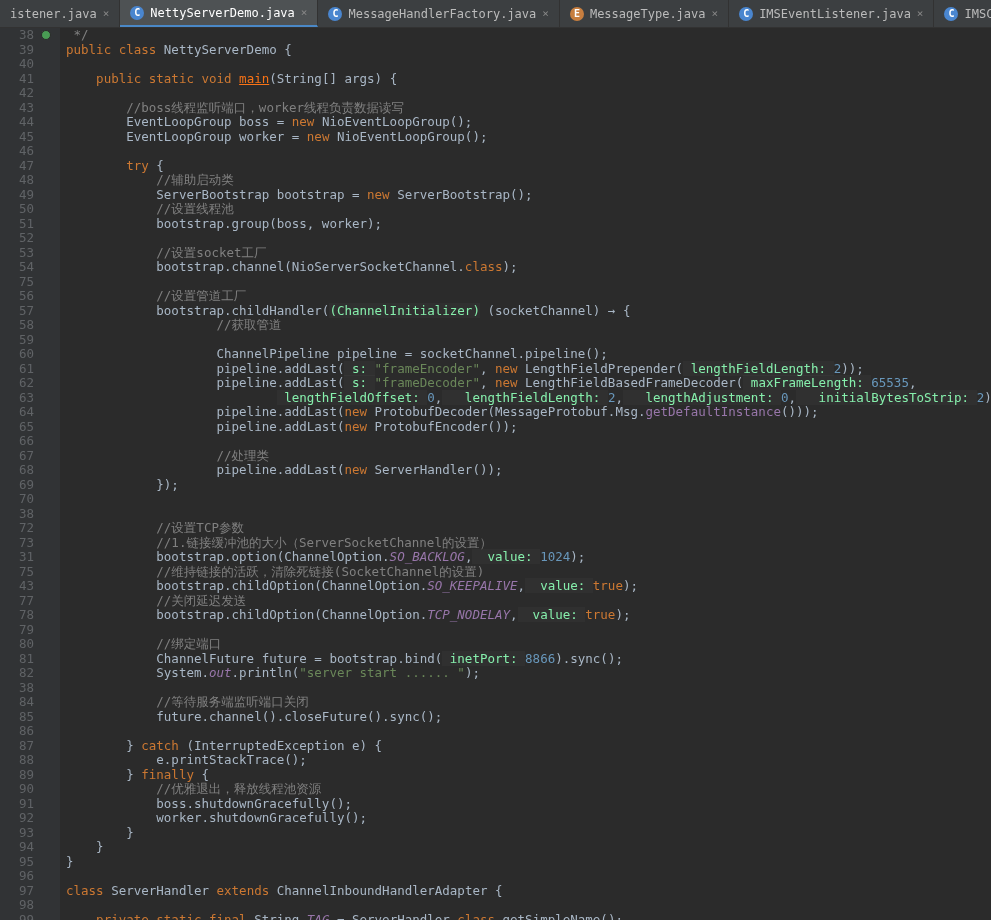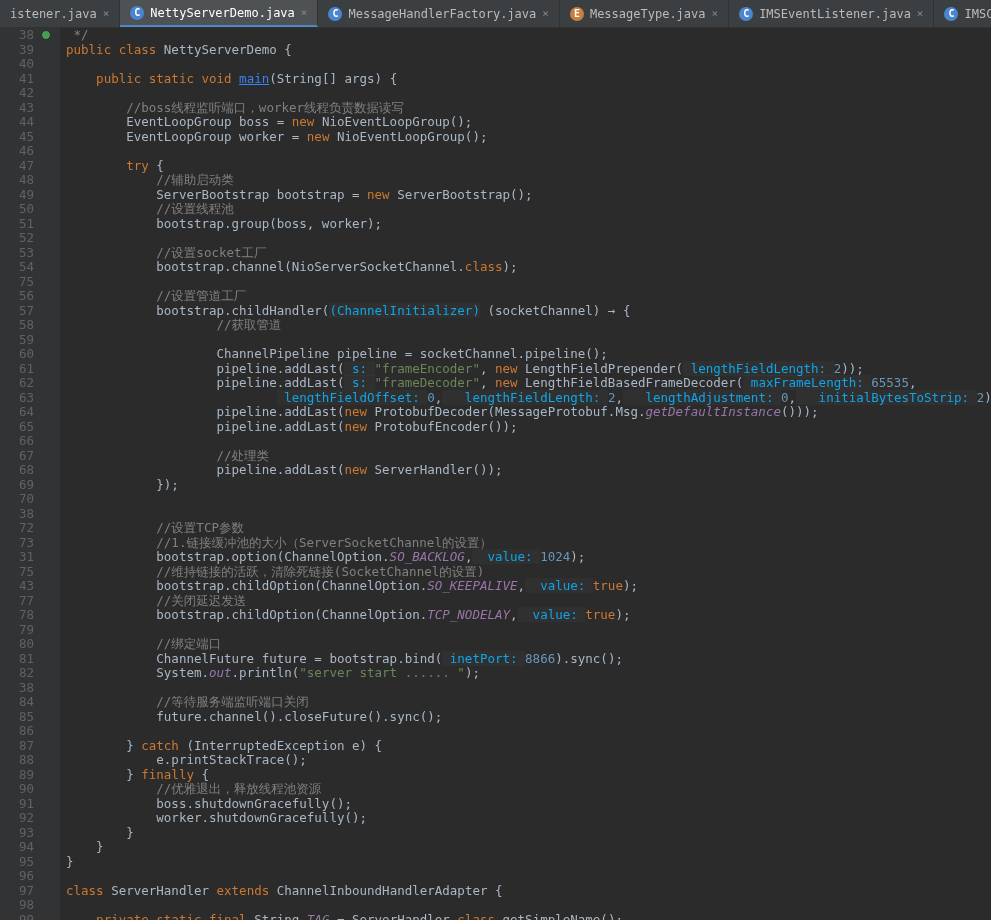--- a/index.html
+++ b/index.html
@@ -78,24 +78,24 @@
   .run-icon {
     position: absolute;
     left: 4px;
     color: #499c54;
     font-size: 10px;
   }
   .kw { color: #cc7832; }
   .str { color: #6a8759; }
   .cmt { color: #808080; }
   .num { color: #6897bb; }
-  .fld { color: #9876aa; font-style: italic; }
-  .mth { color: #3b82f6; text-decoration: underline; }
+  .fld { color: #9876aa; }
+  .mth { color: #f97316; text-decoration: underline; }
   .stat { color: #9876aa; font-style: italic;}
-  .hint { color: #0ea5e9; font-style: normal; background: rgba(120,120,120,0.08); }
+  .hint { color: #86efac; font-style: normal; background: rgba(120,120,120,0.08); }
   .anno-dot {
     position: absolute; left: 3px; width: 10px; height: 10px;
     border-radius: 50%; background: #499c54; border: 1px solid #2b2b2b;
   }
 </style>
 </head>
 <body>
 
 <div class="tabs">
   <div class="tab">

